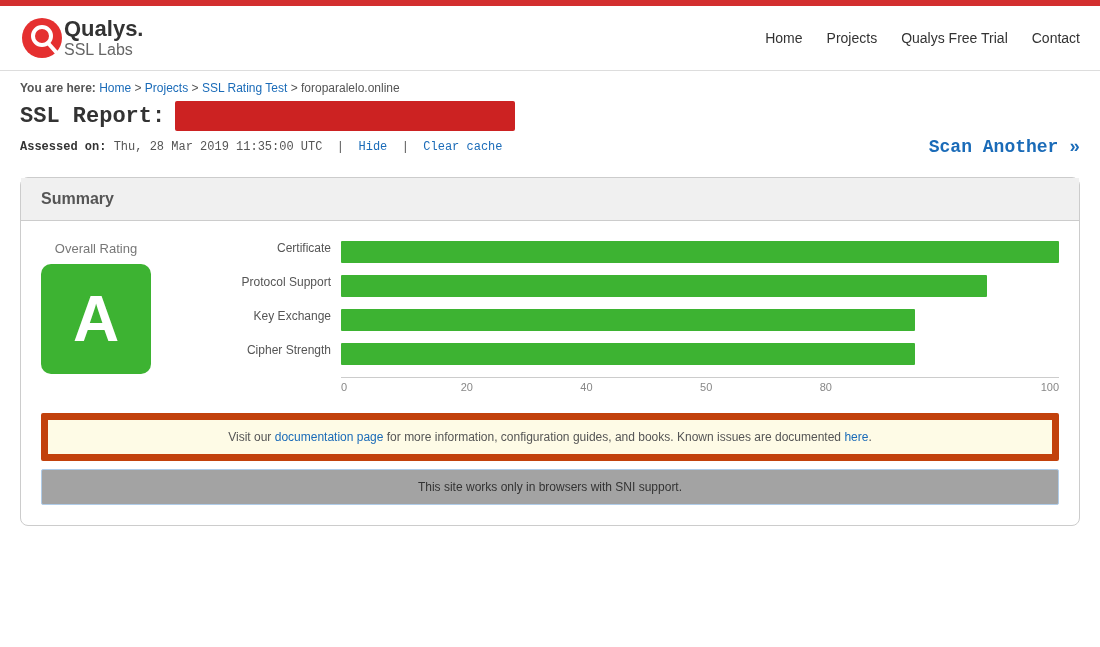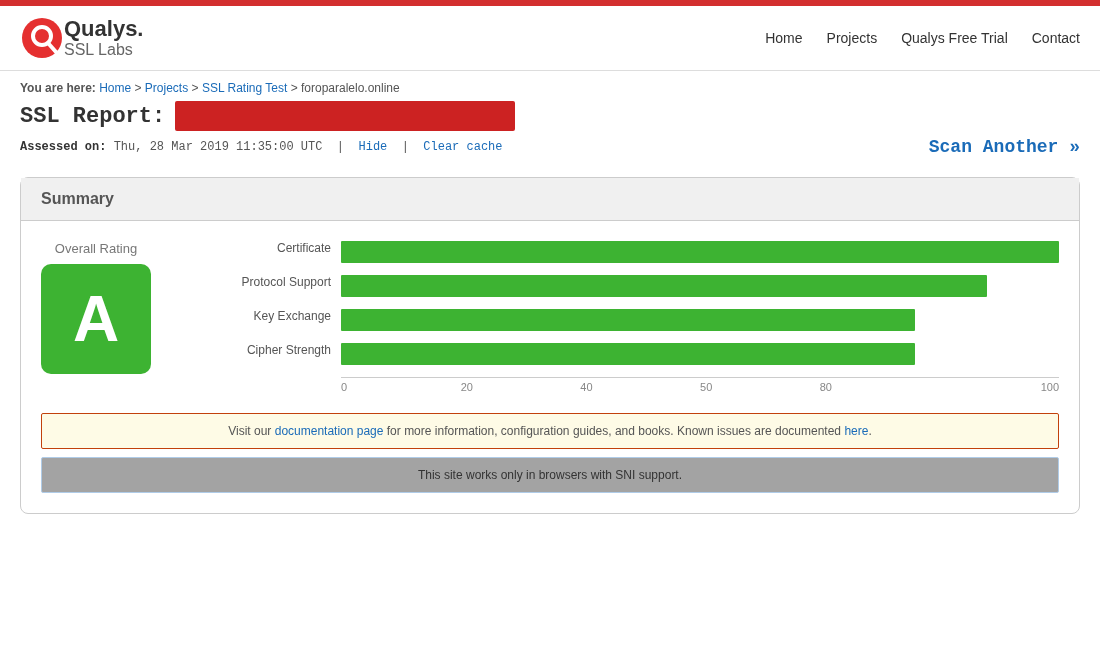--- a/index.html
+++ b/index.html
@@ -194,21 +194,21 @@
     .axis-tick {
       flex: 1;
       text-align: left;
     }
     .axis-tick:last-child {
       text-align: right;
     }
 
     
     .info-box {
-      border: 1px solid #c2410c;
+      border: 7px solid #c2410c;
       background: #fefbe6;
       border-radius: 2px;
       padding: 10px 16px;
       font-size: 12px;
       color: #555;
       margin-bottom: 8px;
       text-align: center;
     }
     .info-box a {
       color: #1a6bb8;

